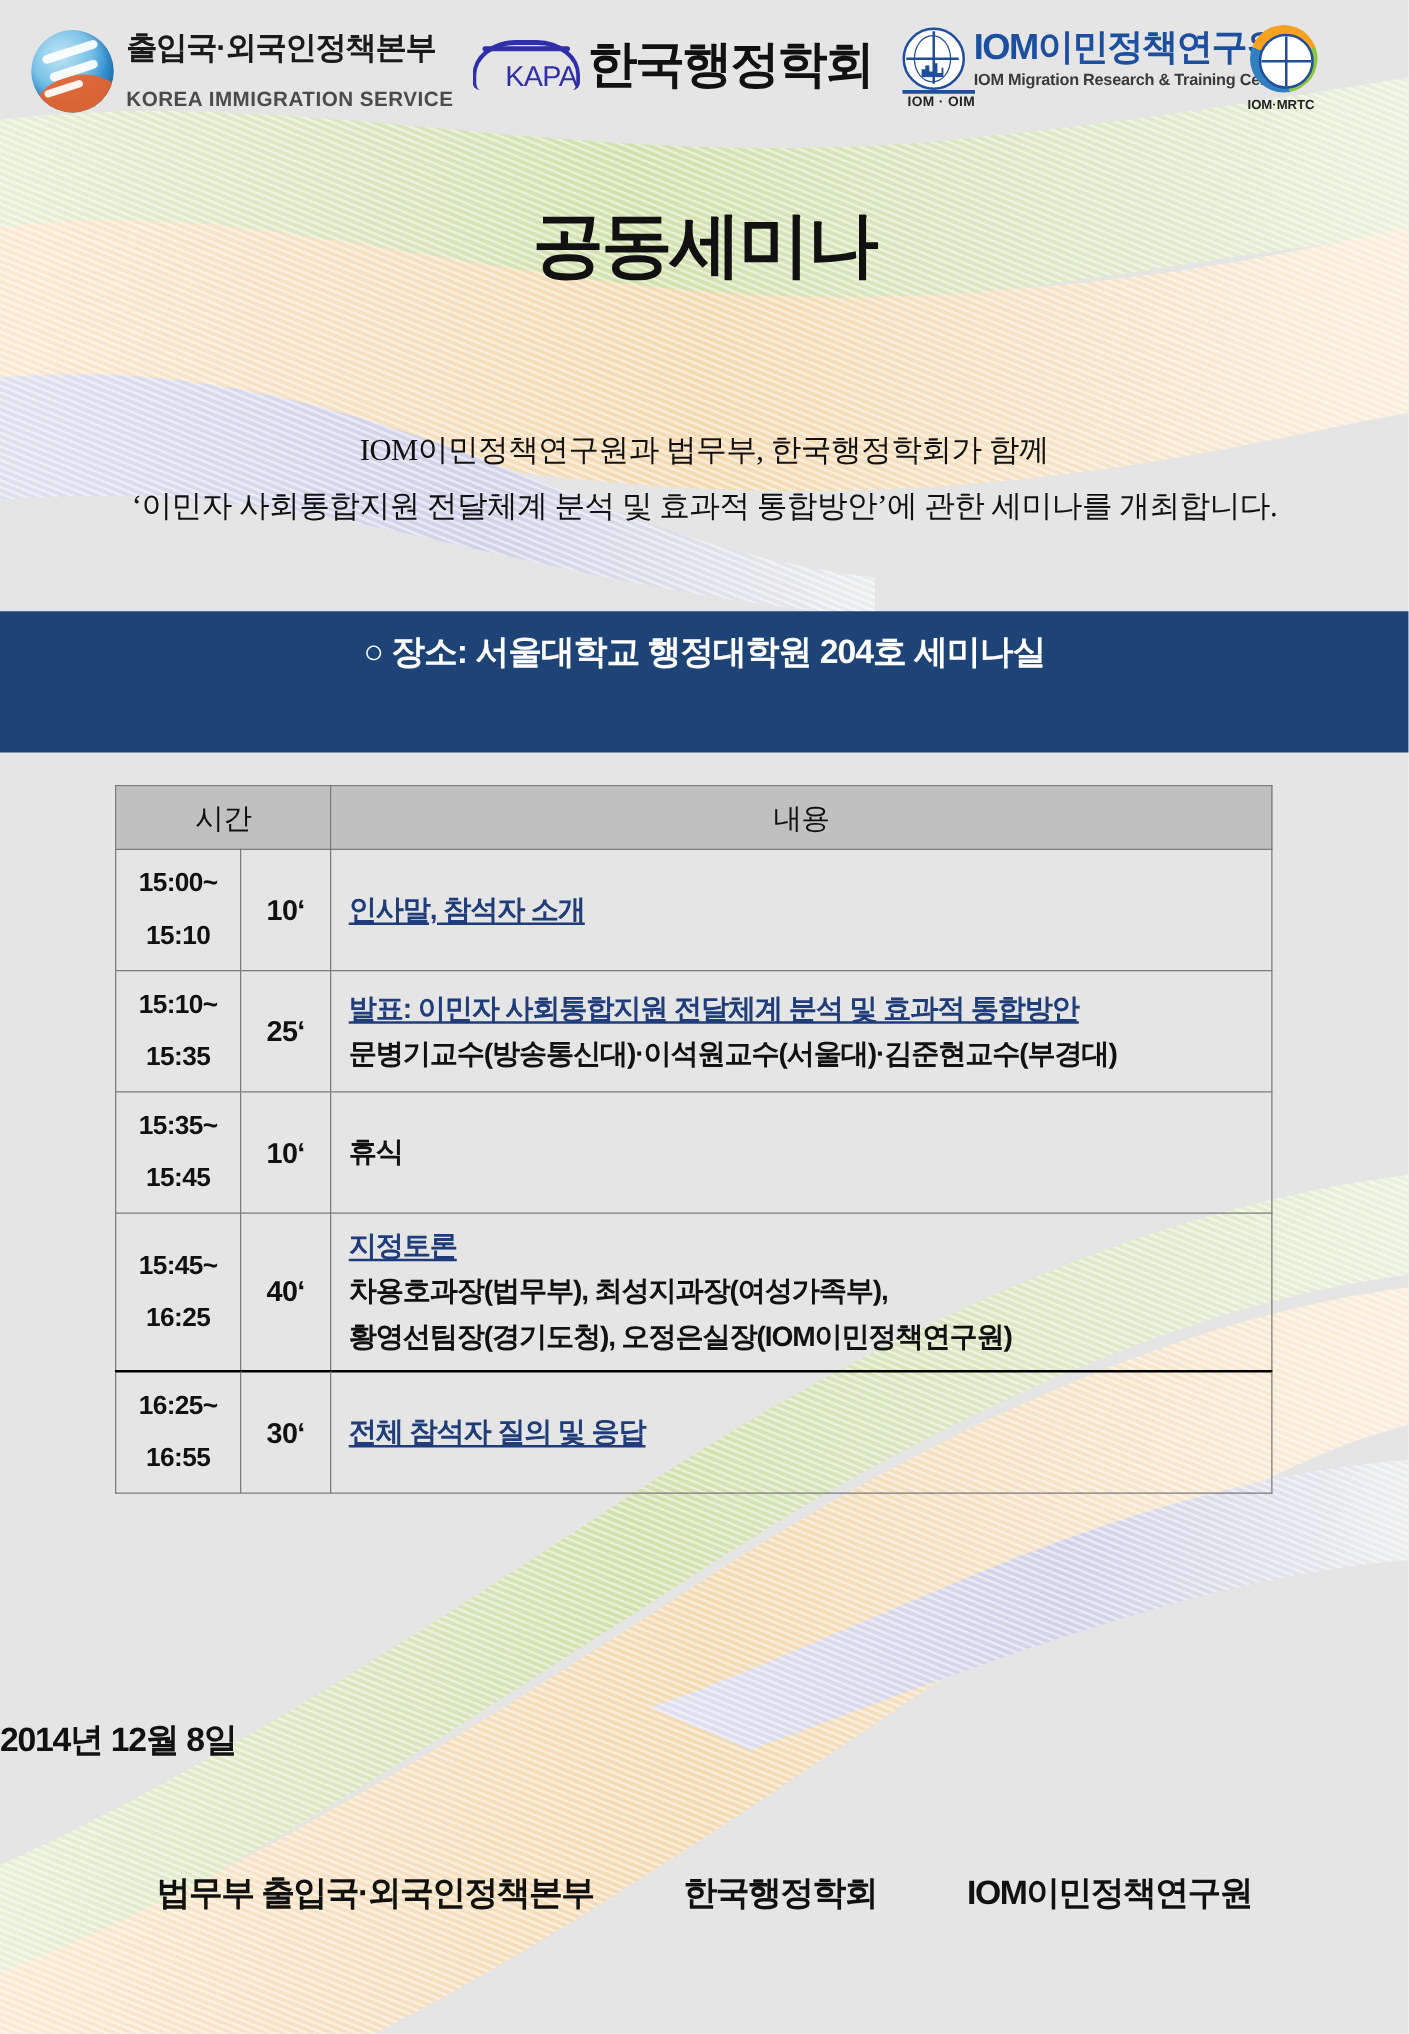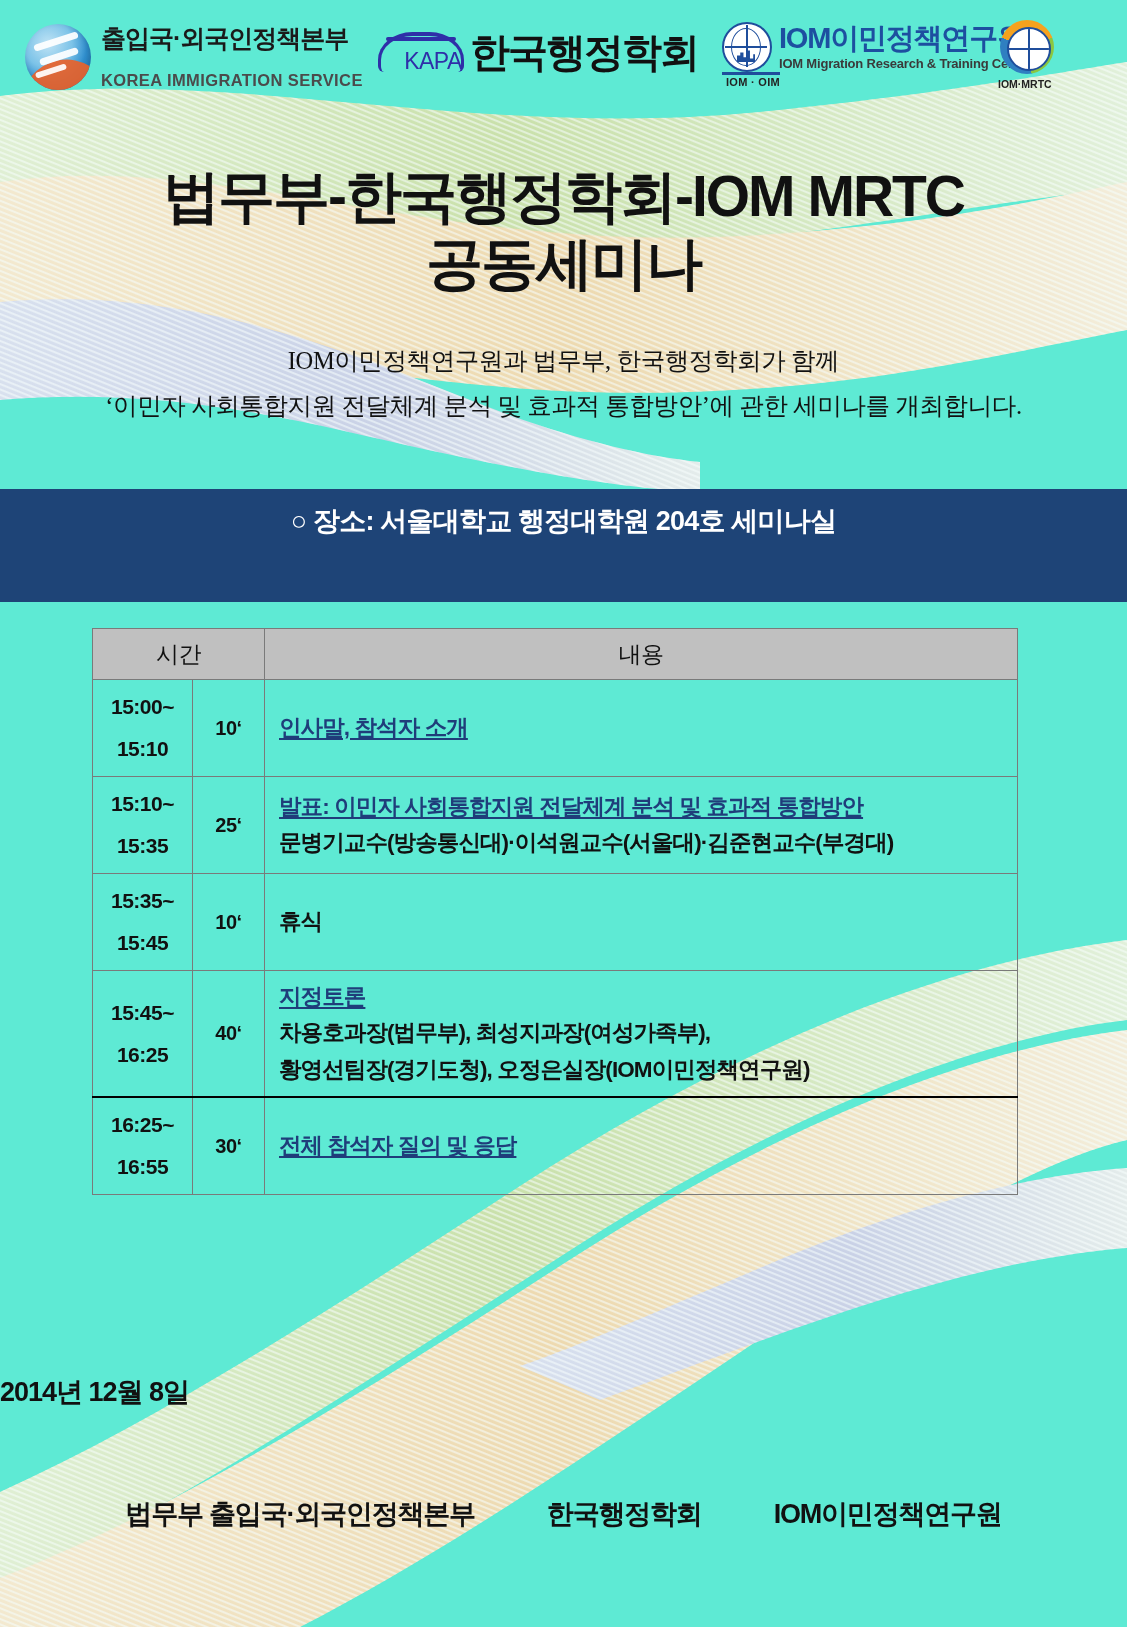--- a/index.html
+++ b/index.html
@@ -3,21 +3,21 @@
 <meta charset="utf-8">
 <style>
   html,body{margin:0;padding:0;}
   body{
     width:1127px;height:1627px;
     background:#ffffff;
     font-family:"Liberation Sans","DejaVu Sans",sans-serif;
     position:relative;overflow:hidden;
     -webkit-font-smoothing:antialiased;
   }
-  .page{position:relative;width:1127px;height:1627px;overflow:hidden;background:#5eead4;}
+  .page{position:relative;width:1127px;height:1627px;overflow:hidden;background:#e5e5e5;}
 
   
   .bg{position:absolute;left:0;top:0;width:1127px;height:1627px;z-index:0;pointer-events:none;}
 
   
   .logobar{position:absolute;left:0;top:0;width:1127px;height:110px;z-index:5;}
   .logo{position:absolute;display:flex;align-items:center;}
 
   .kis{left:25px;top:24px;}
   .kis .globe{width:66px;height:66px;border-radius:50%;position:relative;overflow:hidden;
@@ -83,21 +83,21 @@
 
   
   .tblwrap{position:absolute;left:92px;top:628px;width:925px;z-index:6;}
   table.sched{border-collapse:collapse;width:925px;table-layout:fixed;background:transparent;}
   table.sched col.c1{width:100px;}
   table.sched col.c2{width:72px;}
   table.sched col.c3{width:753px;}
   table.sched th,table.sched td{border:1px solid #7a7a7a;vertical-align:middle;background:transparent;}
   table.sched thead th{background:#c0c0c0;height:48px;font-size:23px;font-weight:normal;color:#111;letter-spacing:-.5px;}
   td.time{text-align:center;font-size:21px;font-weight:bold;color:#111;line-height:2.0;padding:6px 0;letter-spacing:-.5px;}
-  td.dur{text-align:center;font-size:20px;font-weight:bold;color:#111;letter-spacing:-.5px;}
+  td.dur{text-align:center;font-size:23px;font-weight:bold;color:#111;letter-spacing:-.5px;}
   td.body{padding:8px 0 8px 14px;font-size:22.5px;color:#111;letter-spacing:-.9px;line-height:1.62;}
   .hl{color:#1f3d7a;font-weight:bold;text-decoration:underline;text-underline-offset:3px;}
   .sub{color:#111;font-weight:bold;}
   tr.thick td{border-top:2.5px solid #000;}
 
   
   .fdate{position:absolute;left:0;top:1374px;width:1127px;text-align:left;z-index:6;
      font-size:27px;font-weight:bold;color:#111;letter-spacing:-1px;}
   .forgs{position:absolute;left:0;top:1496px;width:1127px;z-index:6;
      display:flex;justify-content:center;gap:72px;
@@ -188,21 +188,20 @@
 
     <div class="logo mrtc">
       <div class="ring">
           <div class="in"></div>
         </div>
       <span class="cap">IOM·MRTC</span>
     </div>
   </div>
 
   <div class="title">
-    <span>법무부-한국행정학회-IOM  MRTC</span>
     <span class="l2">공동세미나</span>
   </div>
 
   <div class="intro">
     <div>IOM이민정책연구원과 법무부, 한국행정학회가 함께</div>
     <div>‘이민자 사회통합지원 전달체계 분석 및 효과적 통합방안’에 관한 세미나를 개최합니다.</div>
   </div>
 
   <div class="band">
     <div class="line b">○ 장소: 서울대학교 행정대학원 204호 세미나실</div>

